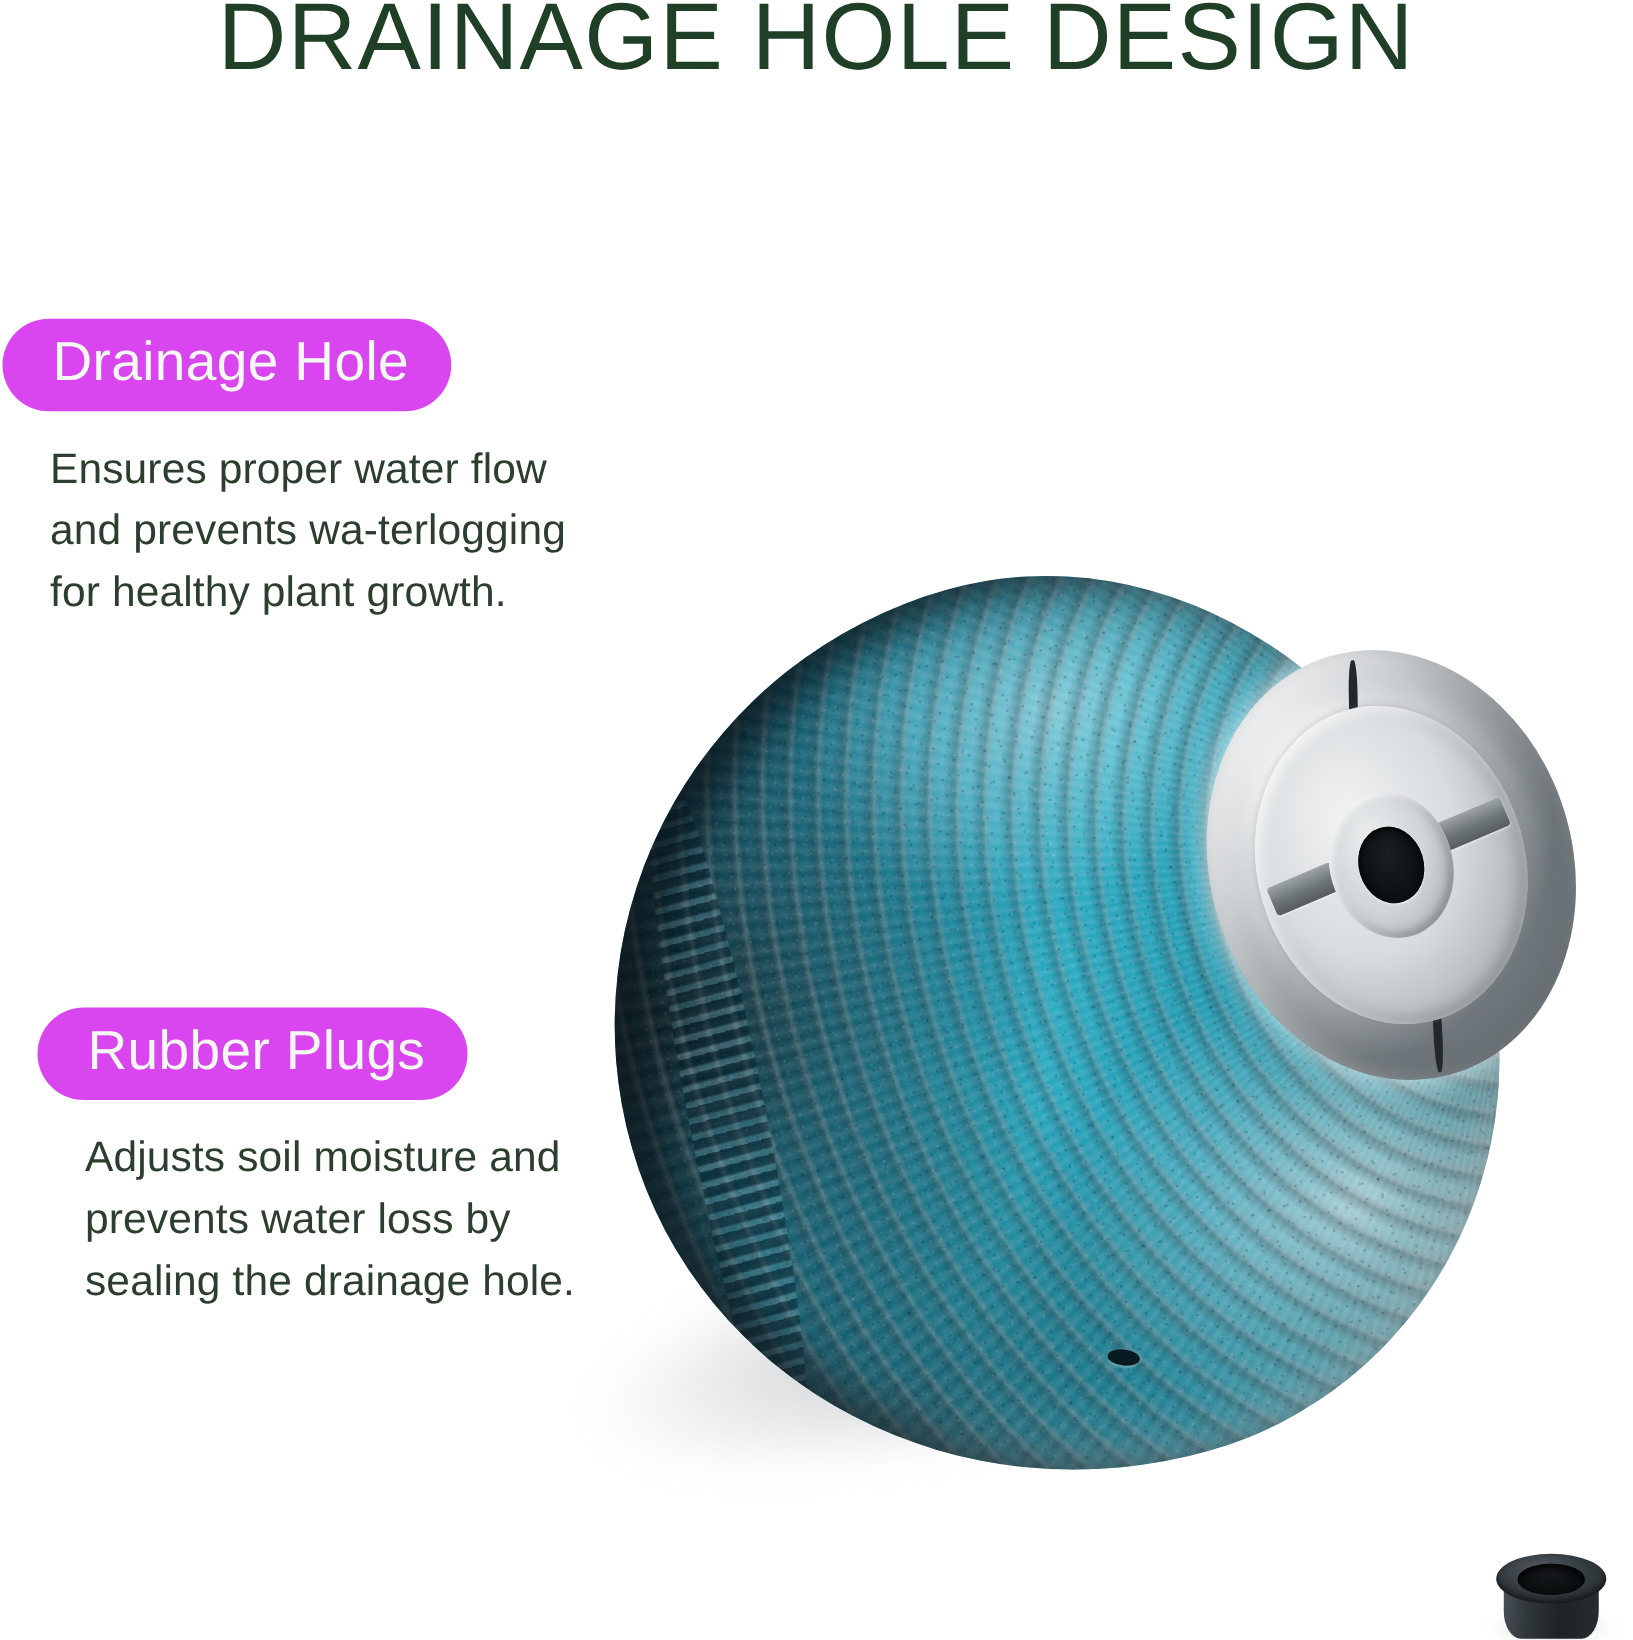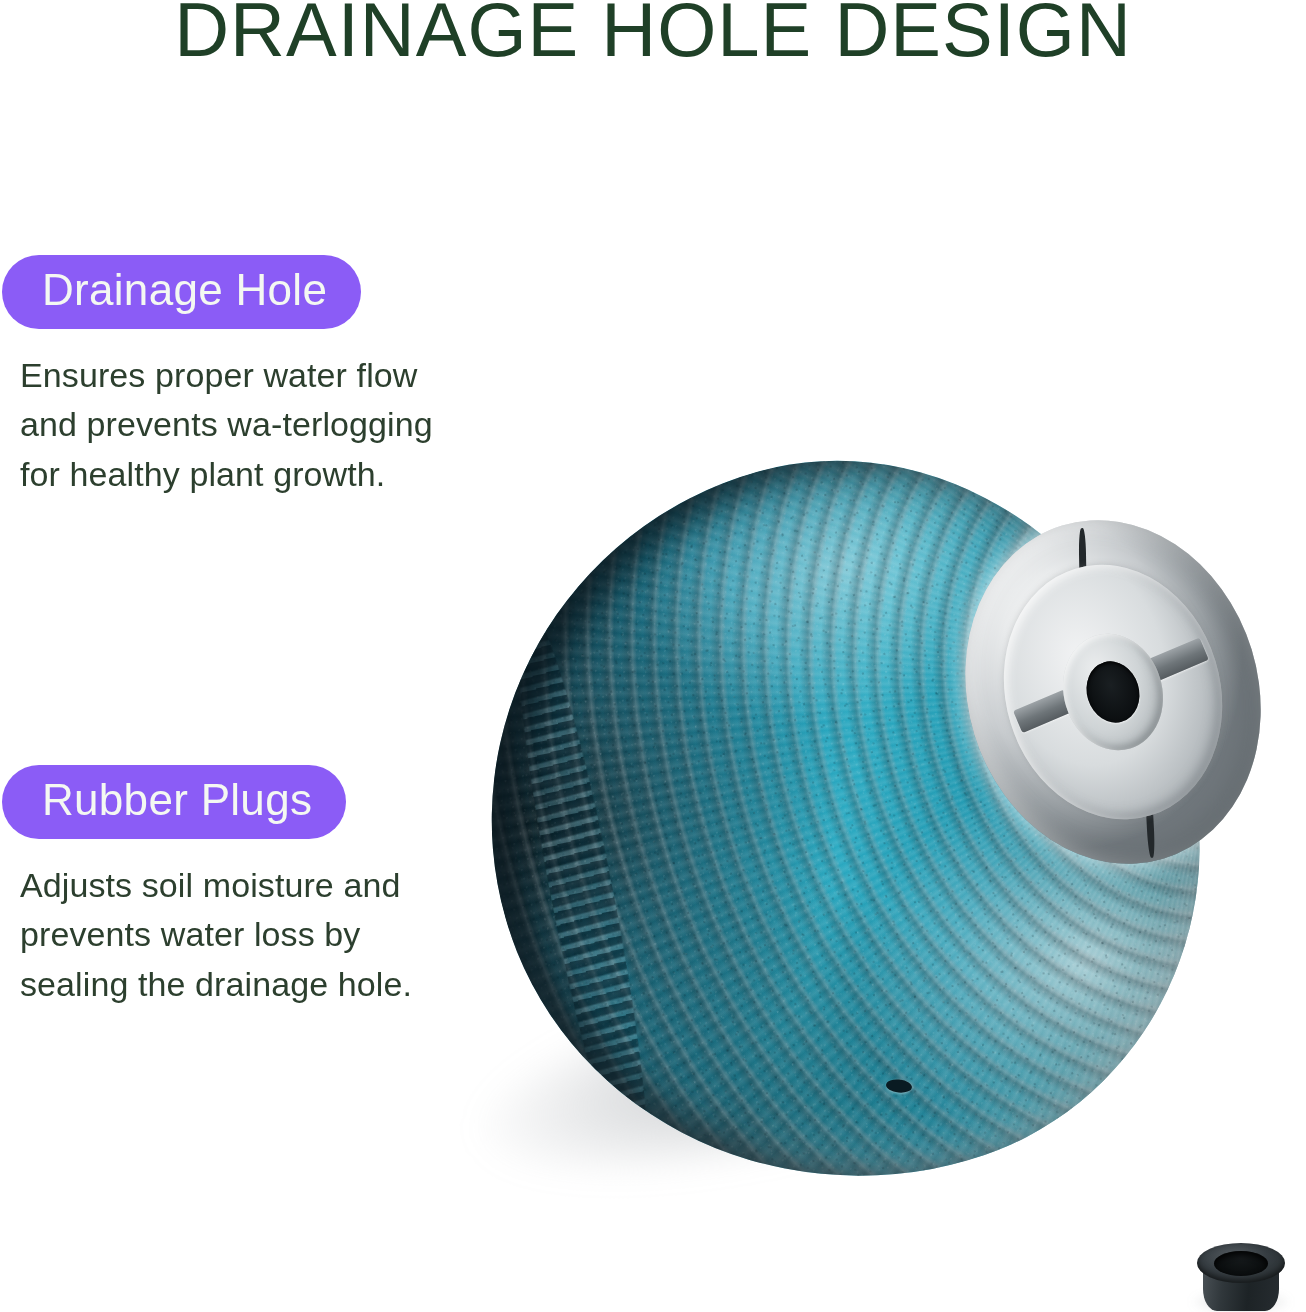--- a/index.html
+++ b/index.html
@@ -34,38 +34,38 @@
     white-space: nowrap;
   }
 
   
   .callout {
     position: absolute;
     left: 0;
     width: 470px;
   }
   .callout-1 { top: 255px; }
-  .callout-2 { top: 765px; }
+  .callout-2 { top: 806px; padding-left: 28px; }
 
   .badge {
     display: inline-block;
-    background: #8b5cf6;
+    background: #d946ef;
     color: #f4f8f2;
     border-radius: 48px;
     padding: 13px 34px 17px 40px;
     font-size: 44px;
     font-weight: 400;
     line-height: 1.0;
     letter-spacing: 0.3px;
     margin-left: 2px;
     white-space: nowrap;
   }
 
   .body-text {
-    margin: 22px 0 0 20px;
+    margin: 22px 0 0 40px;
     width: 420px;
     color: #2c3f2e;
     font-size: 34px;
     line-height: 1.45;
     font-weight: 400;
     letter-spacing: 0.1px;
   }
   .callout-2 .body-text { width: 430px; }
 
   

